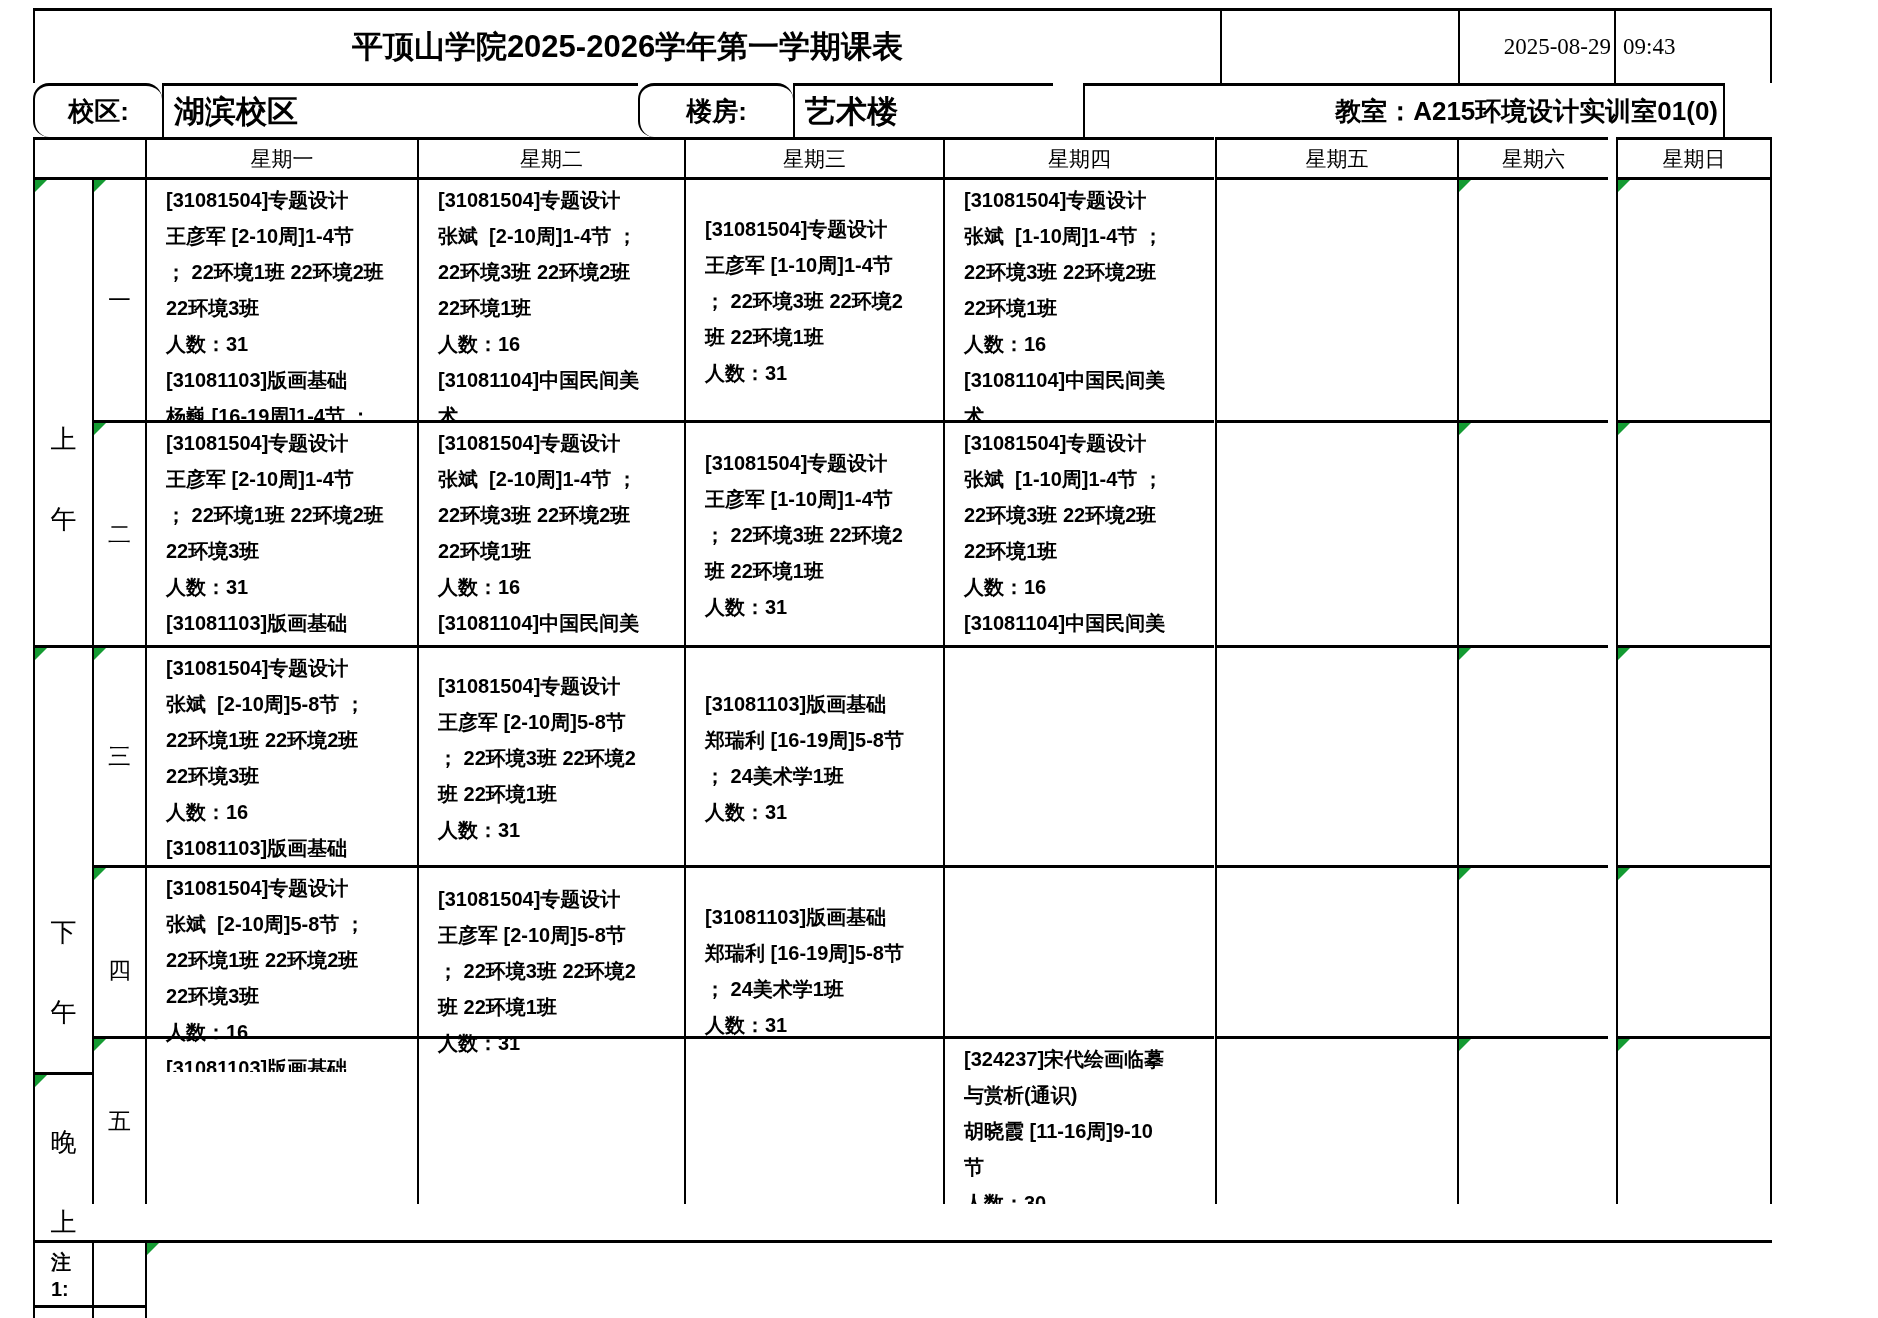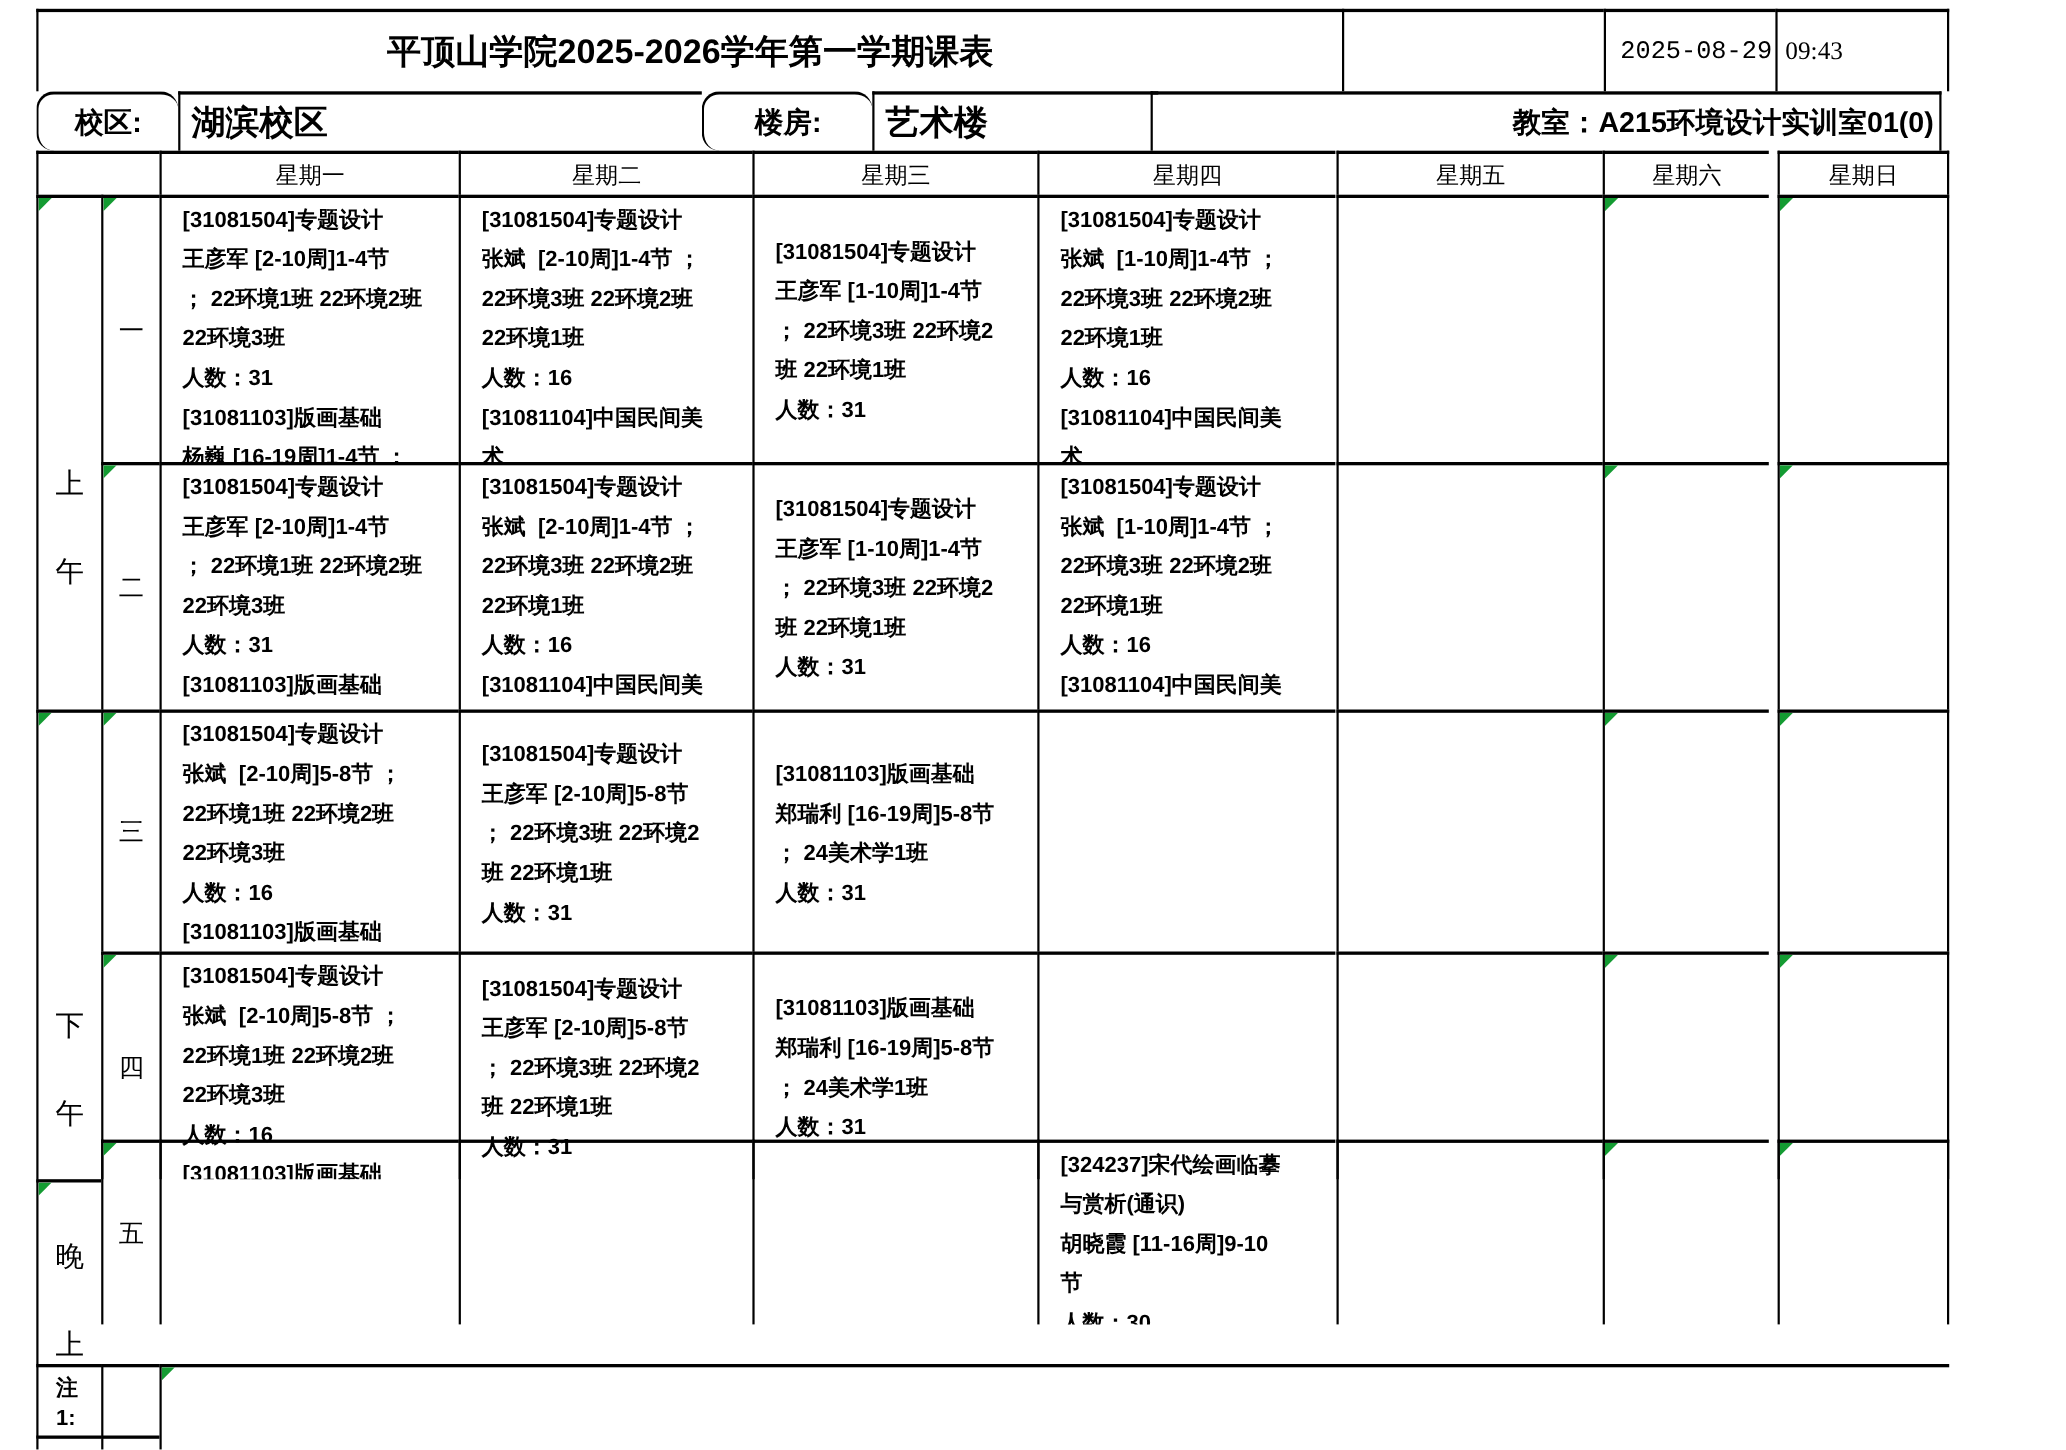--- a/index.html
+++ b/index.html
@@ -5,40 +5,40 @@
   html,body{margin:0;padding:0;background:#fff;}
   .sheet{position:relative;width:1878px;height:1318px;background:#fff;overflow:hidden;
          font-family:"Liberation Sans",sans-serif;color:#000000;}
   .c{position:absolute;box-sizing:border-box;border-top:3px solid #000;border-left:2px solid #000;overflow:hidden;}
   .re{border-right:2px solid #000;}
   
   .yT{top:8px;height:75px}
   .tx0{left:33px;width:1187px}.tx1{left:1220px;width:238px}.tx2{left:1458px;width:156px}.tx3{left:1614px;width:158px}
   
   .yI{top:83px;height:54px}
-  .ix0{left:33px;width:129px}.ix1{left:162px;width:476px}.ix2{left:638px;width:155px}.ix3{left:793px;width:260px}.ix4{left:1046px;width:719px}
+  .ix0{left:33px;width:129px}.ix1{left:162px;width:476px}.ix2{left:638px;width:155px}.ix3{left:793px;width:260px}.ix4{left:1083px;width:642px}
   
   .yH{top:137px;height:40px}
   .hAB{left:33px;width:112px}
   
   .xA{left:33px;width:59px}.xB{left:92px;width:53px}
   .x0{left:145px;width:272px}.x1{left:417px;width:267px}.x2{left:684px;width:259px}.x3{left:943px;width:271px}
   .x4{left:1215px;width:242px}.x5{left:1457px;width:151px}.x6{left:1616px;width:156px}
   
   .y0{top:177px;height:243px}.y1{top:420px;height:225px}.y2{top:645px;height:220px}.y3{top:865px;height:207px}.y4{top:1036px;height:168px}
   .sAM{top:177px;height:468px}.sPM{top:645px;height:427px}.sEV{top:1072px;height:168px}
   
   .nA{left:33px;width:59px;top:1240px;height:68px;border-bottom:3px solid #000}
   .nB{left:92px;width:53px;top:1240px;height:68px;border-bottom:3px solid #000}
   .nC{left:145px;width:1627px;top:1240px;height:78px}
   .sliver{position:absolute;width:2px;background:#000;}
   
   .titlec{display:flex;align-items:center;justify-content:center;font-weight:700;font-size:31px;}
   .datec{display:flex;align-items:center;justify-content:flex-end;padding-right:3px;
-         font-family:Liberation Mono, monospace;font-size:23px;}
+         font-family:Liberation Serif, serif;font-size:23px;}
   .timec{display:flex;align-items:center;justify-content:flex-start;padding-left:7px;
          font-family:"Liberation Serif",serif;font-size:23px;}
   .lab{display:flex;align-items:center;justify-content:center;font-weight:700;font-size:26px;border-radius:16px;}
   .val{display:flex;align-items:center;justify-content:flex-start;padding-left:10px;font-weight:700;font-size:31px;}
   .valr{display:flex;align-items:center;justify-content:flex-end;padding-right:5px;font-weight:700;font-size:26px;}
   .dh{display:flex;align-items:center;justify-content:center;font-weight:400;font-size:21px;}
   .cc{display:flex;flex-direction:column;padding-left:12px;}
   .cc .lines{margin:auto 0;padding:2px 0 0 7px;}
   .cc .line{line-height:36px;white-space:pre;font-size:20px;font-weight:600;}
   .sc{display:flex;flex-direction:column;align-items:center;}

